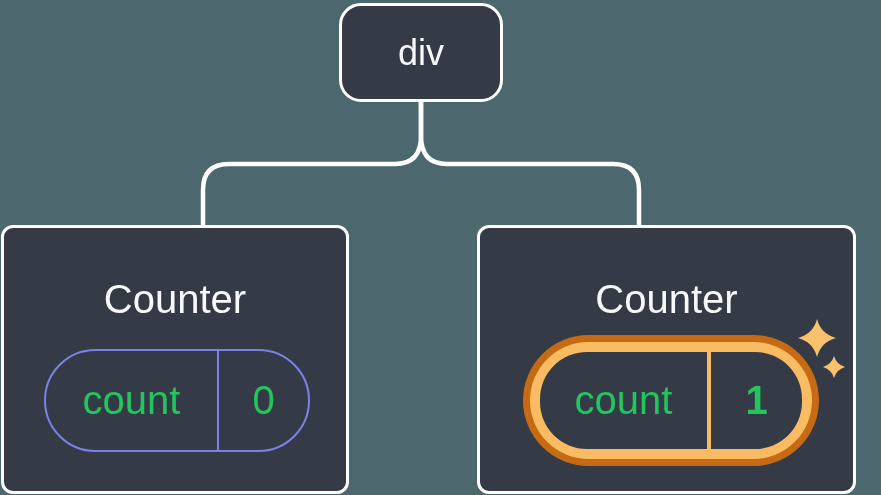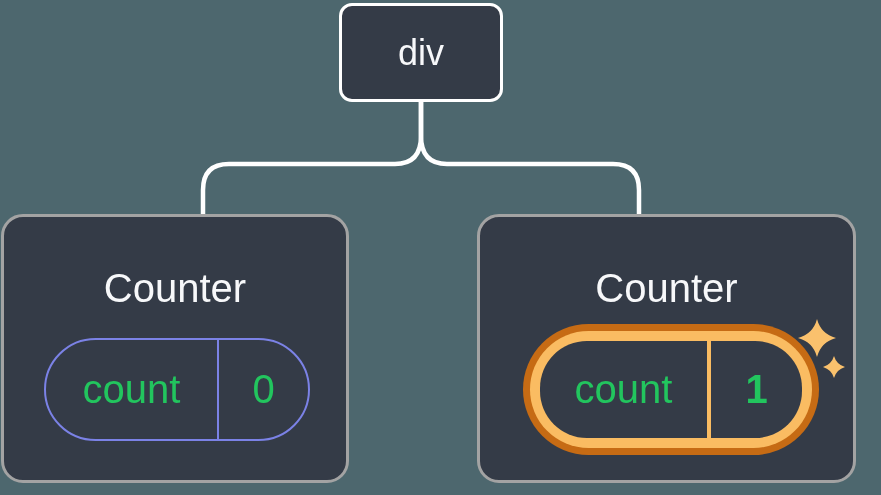--- a/index.html
+++ b/index.html
@@ -27,34 +27,34 @@
     stroke-width: 4.5;
     stroke-linecap: round;
     stroke-linejoin: round;
   }
   .root-node {
     position: absolute;
     left: 339px; top: 3px;
     width: 164px; height: 99px;
     background: #343B47;
     border: 3px solid #FFFFFF;
-    border-radius: 13px;
+    border-radius: 22px;
     display: flex;
     align-items: center;
     justify-content: center;
     color: #F7F8FA;
     font-size: 36px;
   }
   .card {
     position: absolute;
-    top: 214px;
+    top: 225px;
     height: 269px;
     background: #343B47;
-    border: 3px solid #a3a3a3;
-    border-radius: 22px;
+    border: 3px solid #ffffff;
+    border-radius: 12px;
   }
   .card-left  { left: 1px;   width: 348px; }
   .card-right { left: 477px; width: 379px; }
   .card-title {
     position: absolute;
     left: 0; right: 0;
     top: 48px;
     text-align: center;
     font-size: 40px;
     font-weight: 500;

